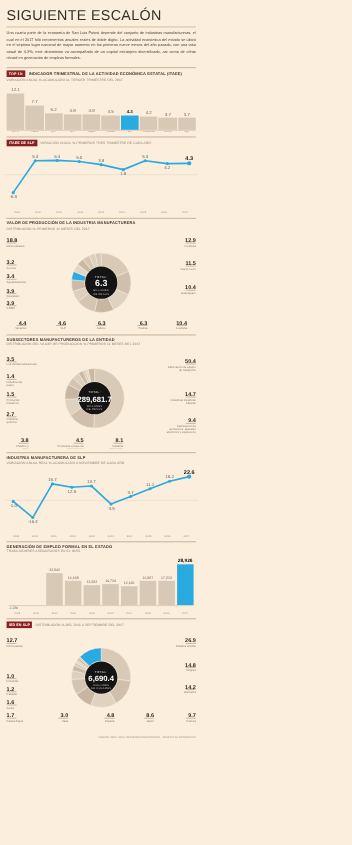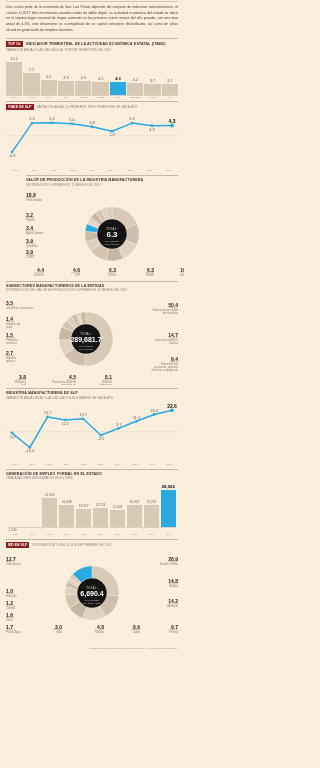--- a/index.html
+++ b/index.html
@@ -81,20 +81,21 @@
 
   .foot { font-size:2.3px; color:#a2968a; text-align:right; padding:2px 6px 3px 6px; }
   .axis0 { height:.4px; background:#e0d0bb; }
 </style>
 </head>
 <body>
 
 <div class="page">
 
   <div>
+    <div class="hd-title">SIGUIENTE ESCALÓN</div>
     <div class="hd-rule"></div>
     <div class="hd-lede">Una cuarta parte de la economía de San Luis Potosí depende del conjunto de industrias manufactureras, el cual en el 2017 hiló crecimientos anuales reales de doble dígito. La actividad económica del estado se ubicó en el séptimo lugar nacional de mayor aumento en los primeros nueve meses del año pasado, con una tasa anual de 4.3%; este dinamismo va acompañado de un capital extranjero diversificado, así como de cifras récord en generación de empleos formales.</div>
   </div>
 
   <div class="sec" style="margin-top:5px;">
     <div class="sec-topline"></div>
     <div class="sec-bar">
       <div>
         <div class="sec-tagline">
           <span class="sec-tag">TOP 10:</span>
@@ -198,21 +199,21 @@
         <div class="lyear">2011</div>
         <div class="lyear">2012</div>
         <div class="lyear">2013</div>
         <div class="lyear">2014</div>
         <div class="lyear">2015</div>
         <div class="lyear">2016</div>
         <div class="lyear">2017</div>
       </div>
   </div>
 
-  <div class="sec" style="margin-top:2px;margin-left:20px;">
+  <div class="sec" style="margin-top:2px;">
     <div class="sec-topline"></div>
     <div class="sec-bar">
       <div>
         <div class="sec-t">VALOR DE PRODUCCIÓN DE LA INDUSTRIA MANUFACTURERA</div>
         <div class="sec-s">DISTRIBUCIÓN %-PRIMEROS 11 MESES DEL 2017</div>
       </div>
     </div>
     <div class="donut-area" id="donut3-area" style="height:90px;">
       <svg class="dsvg" id="donut3" viewBox="0 0 184 90" width="184" height="90">
           <path d="M 92 19

